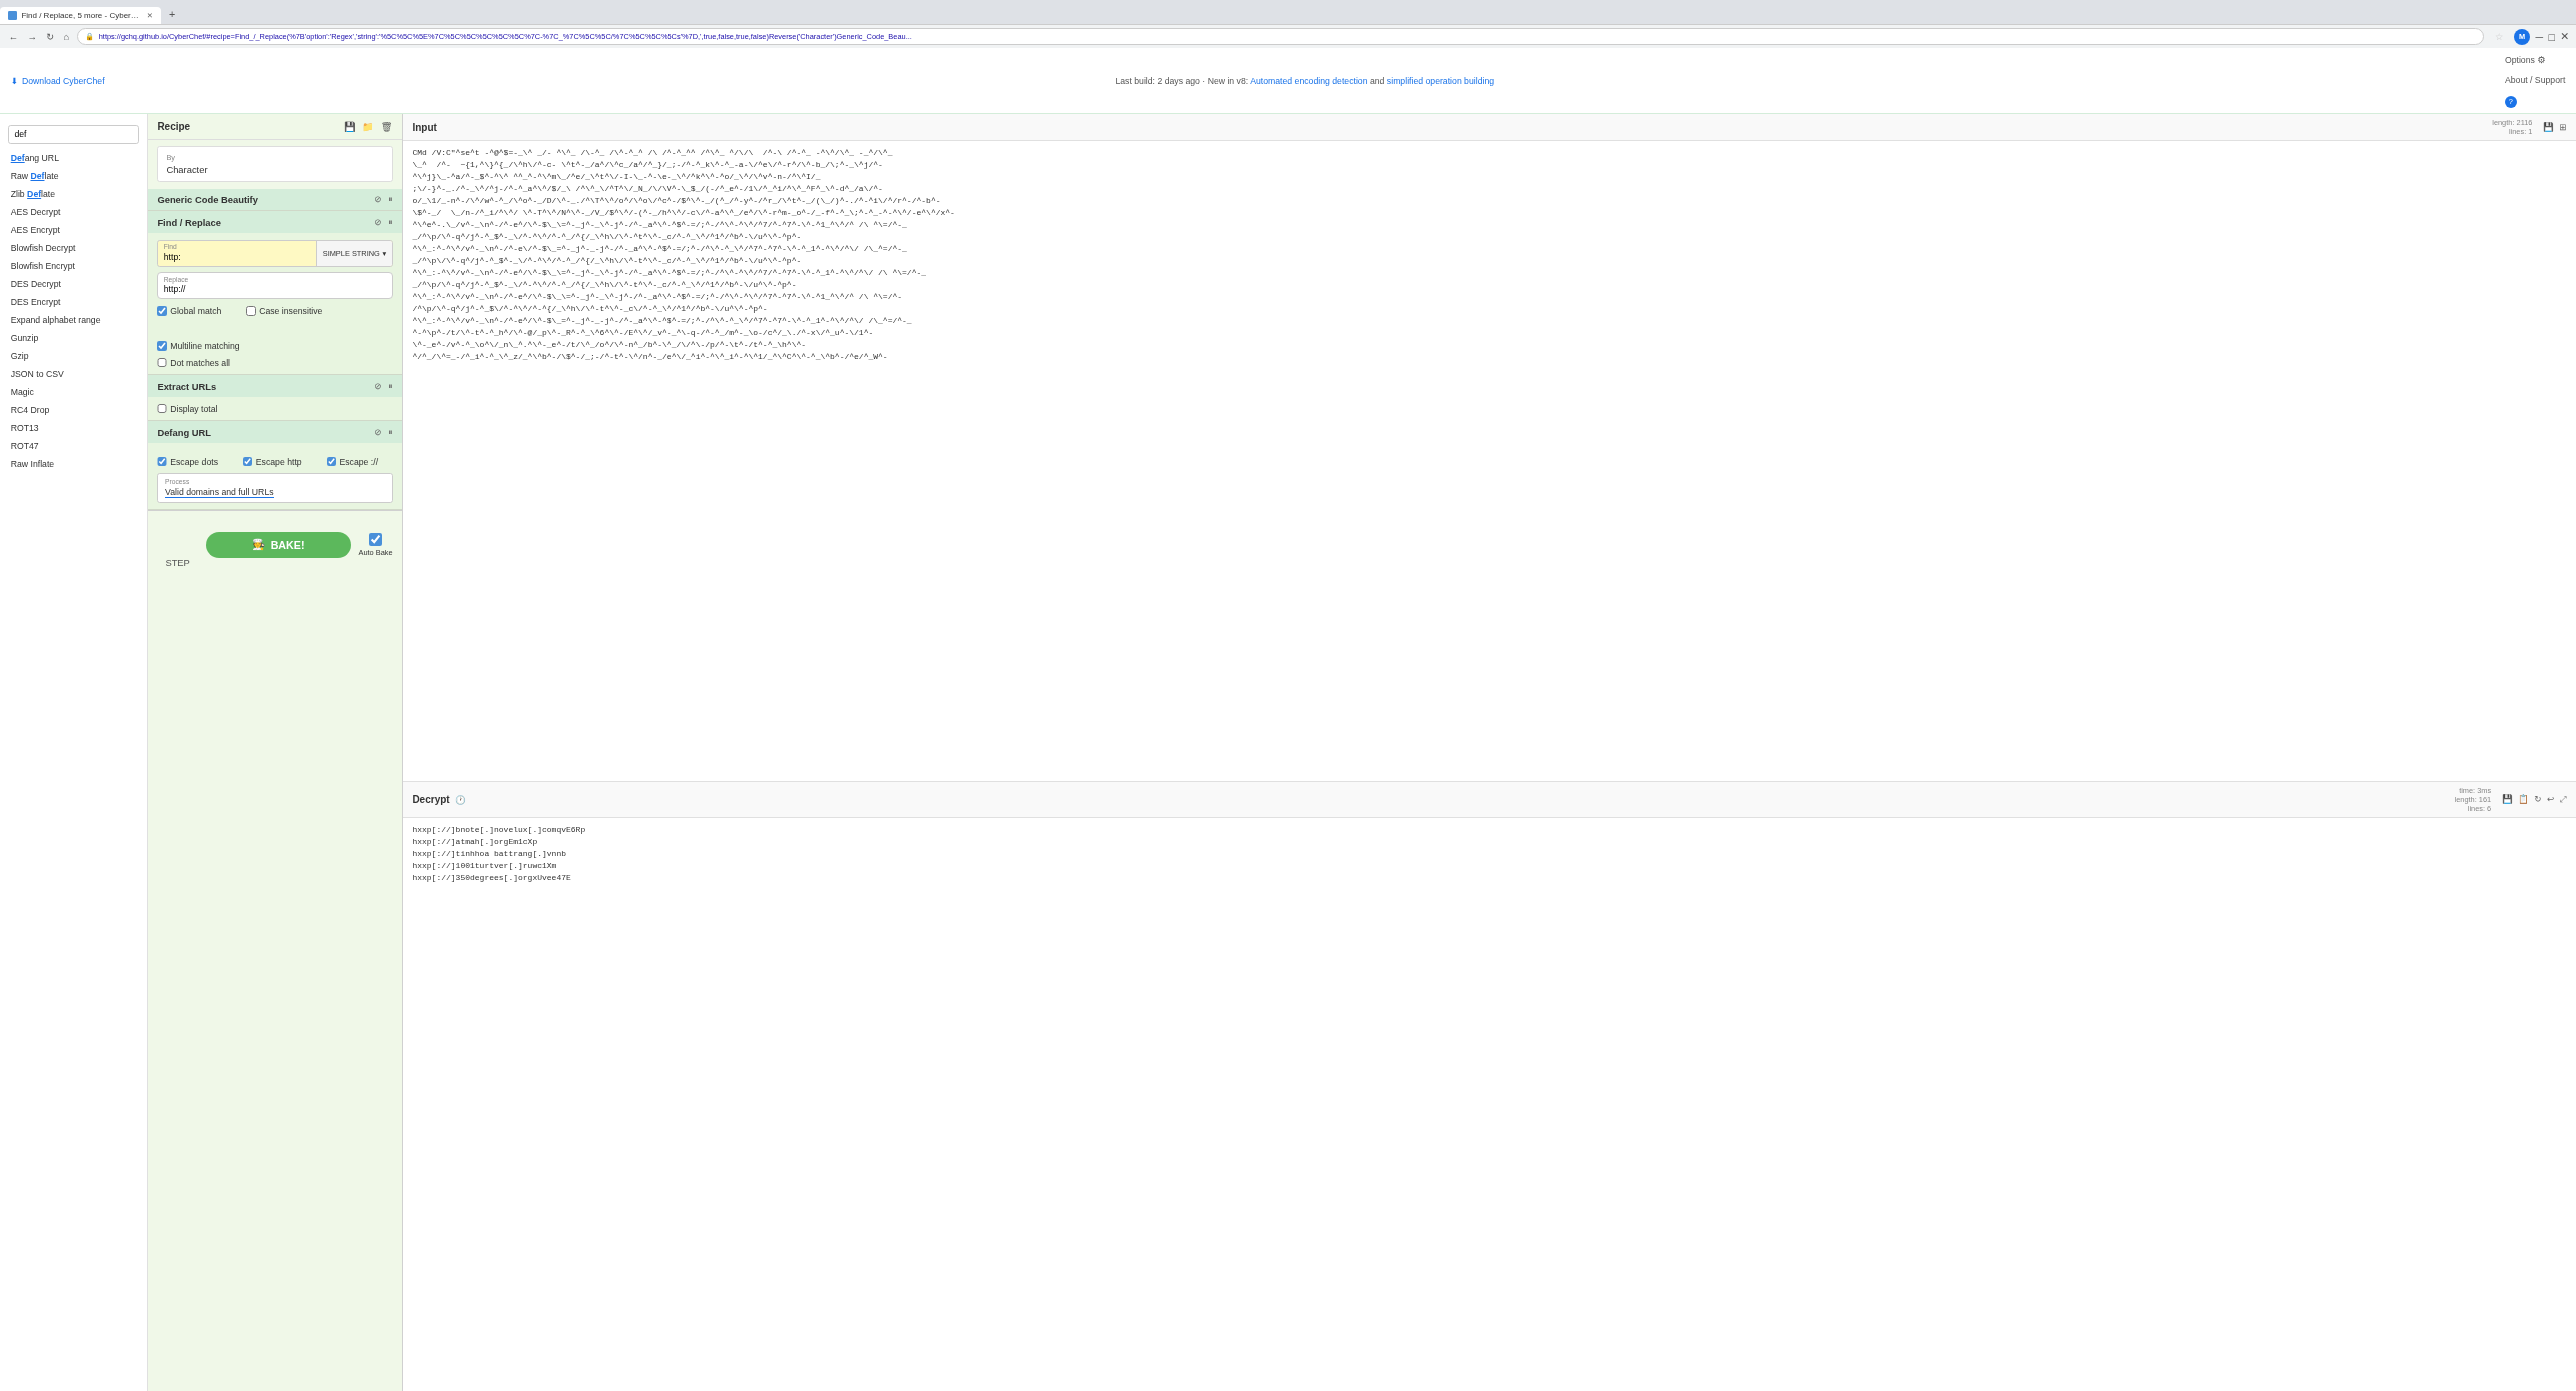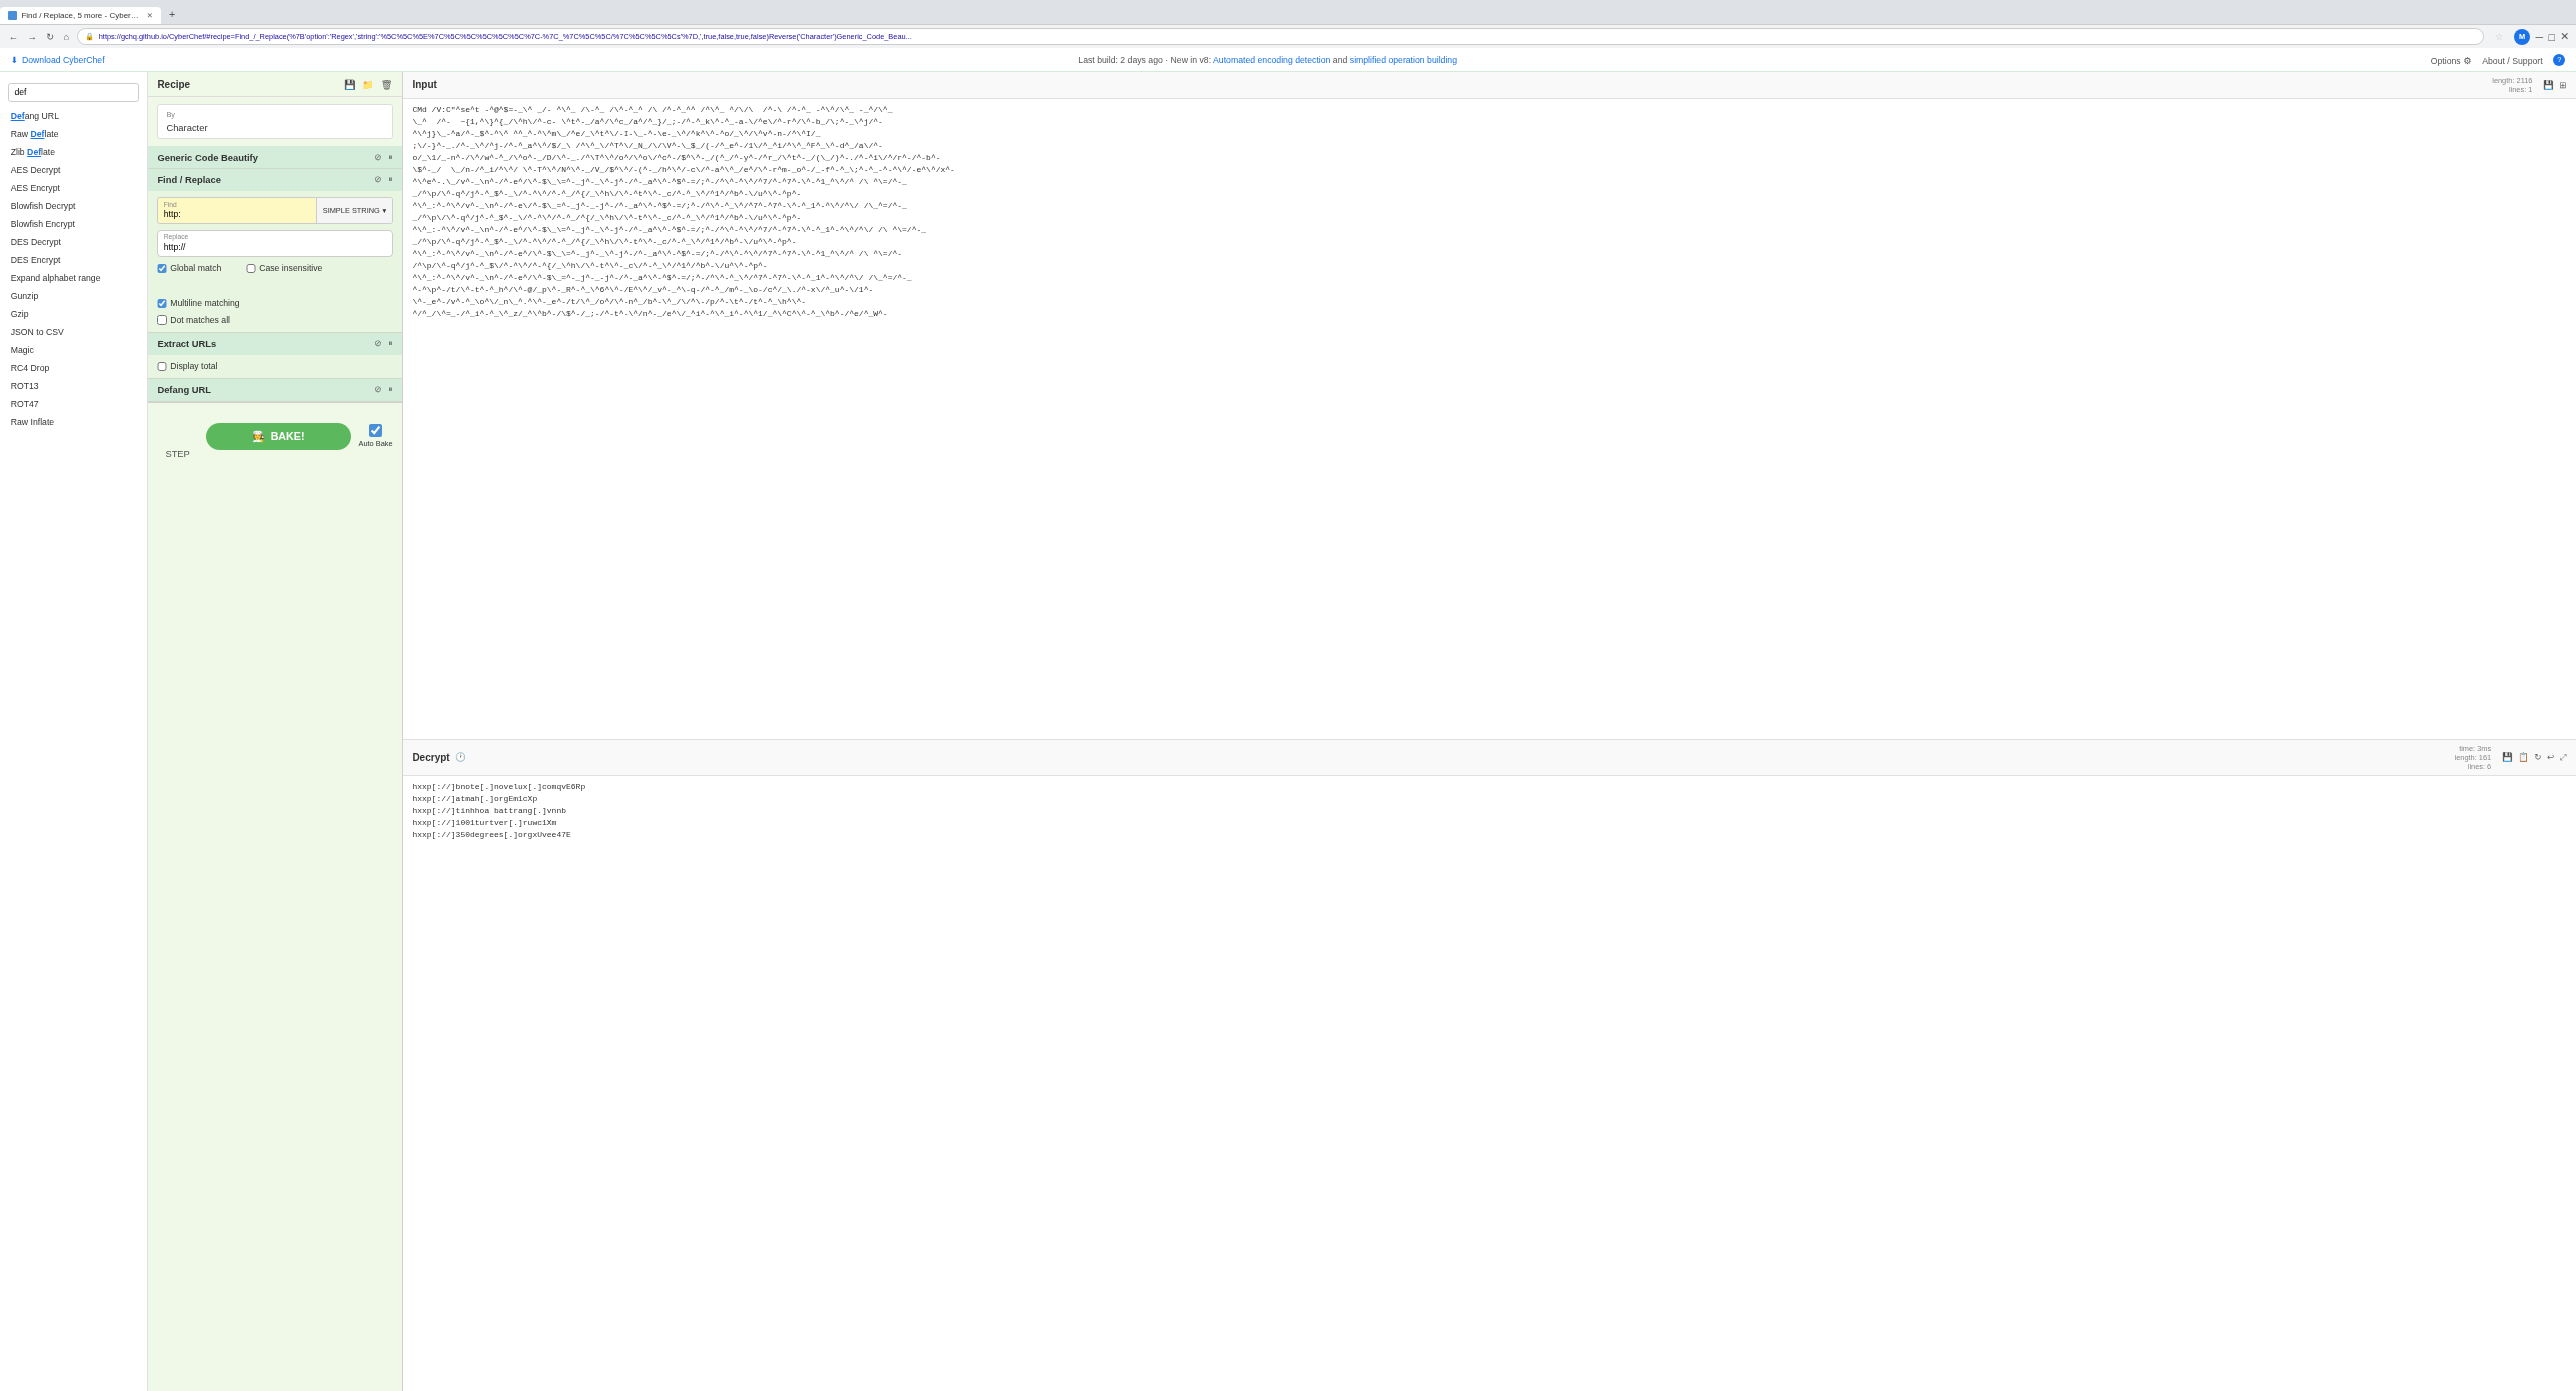--- a/index.html
+++ b/index.html
@@ -20,21 +20,21 @@
     .lock-icon { color: #555; font-size: 7.4px; }
     .star-icon { color: #ccc; font-size: 9.4px; padding: 2px 5.4px; cursor: pointer; }
     .profile-btn { width: 16px; height: 16px; border-radius: 50%; background: #1a73e8; color: white; display: flex; align-items: center; justify-content: center; font-size: 7.4px; font-weight: bold; cursor: pointer; }
 
     
     .app-header { background: #fff; border-bottom: 1.3px solid #d4edda; display: flex; align-items: center; padding: 5.4px 10.7px; justify-content: space-between; }
     .download-btn { display: flex; align-items: center; gap: 4px; color: #1a73e8; font-size: 8.7px; cursor: pointer; }
     .download-icon { color: #1a73e8; }
     .header-center { color: #555; font-size: 8.7px; }
     .header-center a { color: #1a73e8; text-decoration: none; }
-    .header-right { display: flex; align-items: flex-end; gap: 10.7px; color: #555; font-size: 8.7px; cursor: pointer; }
+    .header-right { display: flex; align-items: flex-start; gap: 10.7px; color: #555; font-size: 8.7px; cursor: pointer; flex-direction: column; }
     .gear-icon { font-size: 9.4px; }
 
     
     .app-body { display: flex; height: calc(100vh - 55px); }
 
     
     .sidebar { width: 148px; background: #fff; border-right: 0.7px solid #e0e0e0; overflow-y: auto; padding: 5.4px 0; flex-shrink: 0; }
     .search-box { padding: 5.4px 8px; }
     .search-input { width: 100%; padding: 3.4px 5.4px; border: 0.7px solid #ccc; border-radius: 2.7px; font-size: 8.7px; }
     .sidebar-item { padding: 4px 10.7px; cursor: pointer; font-size: 8.7px; color: #333; }
@@ -300,20 +300,40 @@
         </label>
       </div>
     </div>
 
     <div class="op-block">
       <div class="op-header">
         <span class="op-title">Defang URL</span>
         <div class="op-controls">
           <span class="op-ctrl-btn">⊘</span>
           <span class="op-ctrl-btn">⏸</span>
+        </div>
+      </div>
+      <div class="op-body">
+        <div class="checkbox-row">
+          <label class="checkbox-item">
+            <input type="checkbox" checked="" style="">
+            <span>Escape dots</span>
+          </label>
+          <label class="checkbox-item">
+            <input type="checkbox" checked="" style="">
+            <span>Escape http</span>
+          </label>
+          <label class="checkbox-item">
+            <input type="checkbox" checked="" style="">
+            <span>Escape ://</span>
+          </label>
+        </div>
+        <div class="process-field">
+          <div class="process-label">Process</div>
+          <div class="process-value">Valid domains and full URLs</div>
         </div>
       </div>
     </div>
 
     <div class="bake-bar">
       <button class="step-btn">STEP</button>
       <button class="bake-btn">
         <span>🧑‍🍳</span>
         <span>BAKE!</span>
       </button>

